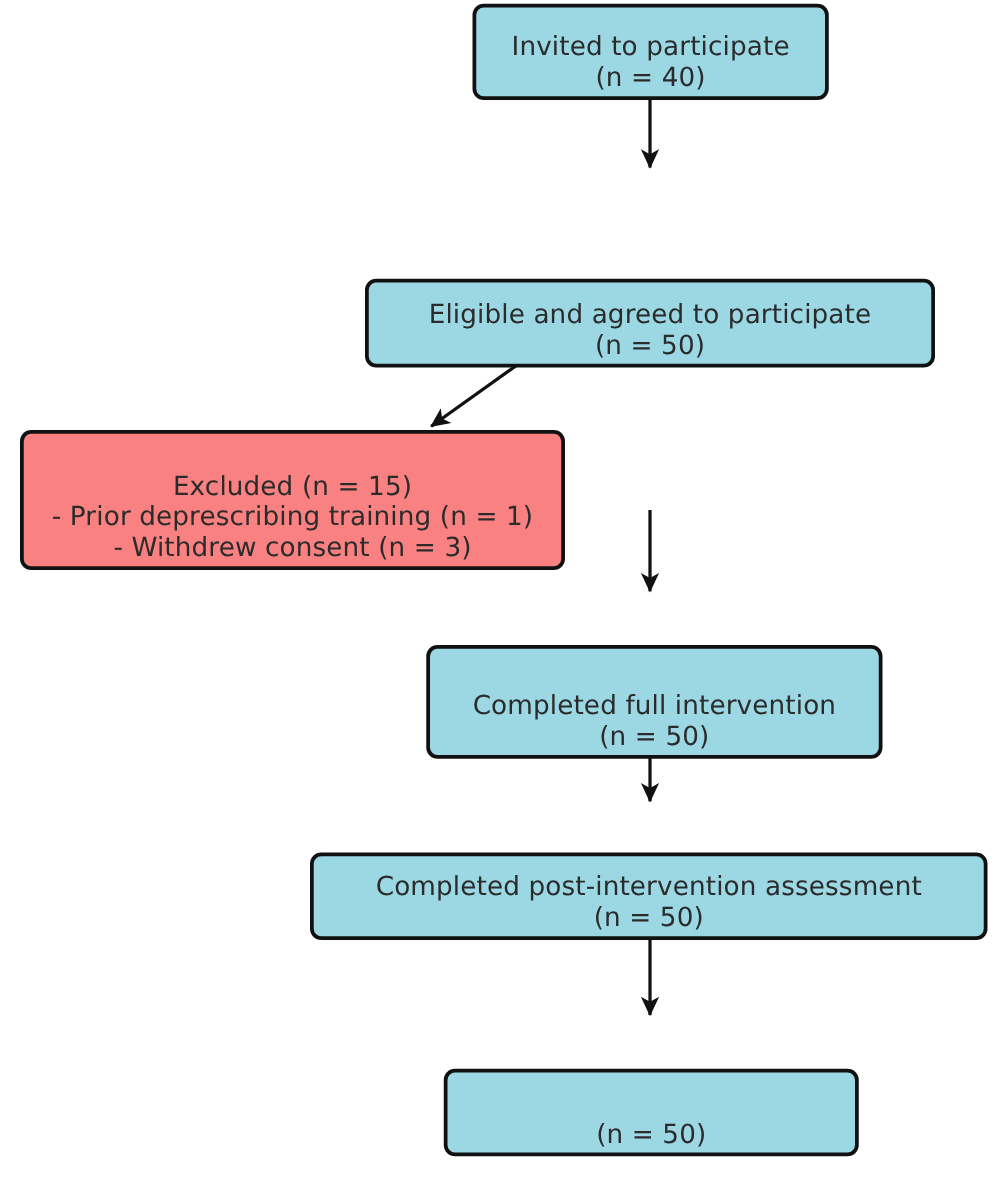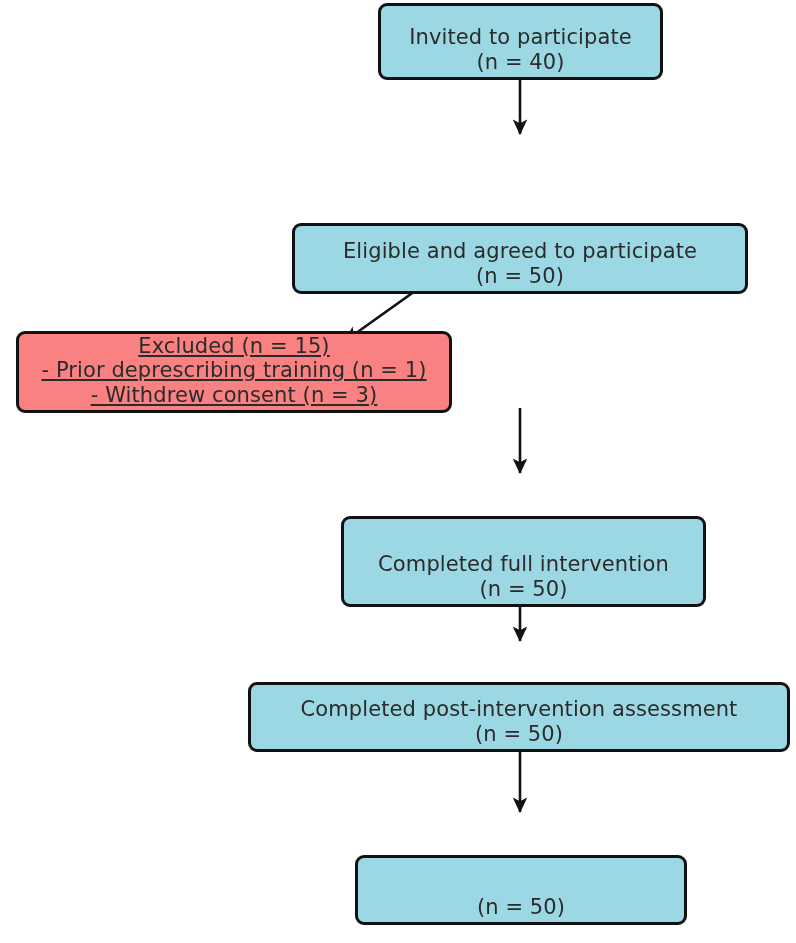--- a/index.html
+++ b/index.html
@@ -70,21 +70,21 @@
 
   <div id="node-layer">
       <div class="node blue" style="left: 378px; top: 3px; width: 285px; height: 77px;">
         <span class="ln">Invited to participate</span>
         <span class="ln">(n = 40)</span>
       </div>
       <div class="node blue" style="left: 292px; top: 178px; width: 456px; height: 71px; margin-top: 45px;">
         <span class="ln">Eligible and agreed to participate</span>
         <span class="ln">(n = 50)</span>
       </div>
-      <div class="node red" style="left: 16px; top: 331px; width: 436px; height: 82px; text-decoration: underline;">
+      <div class="node red" style="left: 16px; top: 344px; width: 436px; height: 112px;">
         <span class="ln">Excluded (n = 15)</span>
         <span class="ln">- Prior deprescribing training (n = 1)</span>
         <span class="ln">- Withdrew consent (n = 3)</span>
       </div>
       <div class="node blue" style="left: 341px; top: 516px; width: 365px; height: 91px;">
         <span class="ln">Completed full intervention</span>
         <span class="ln">(n = 50)</span>
       </div>
       <div class="node blue" style="left: 248px; top: 682px; width: 542px; height: 70px;">
         <span class="ln">Completed post-intervention assessment</span>

